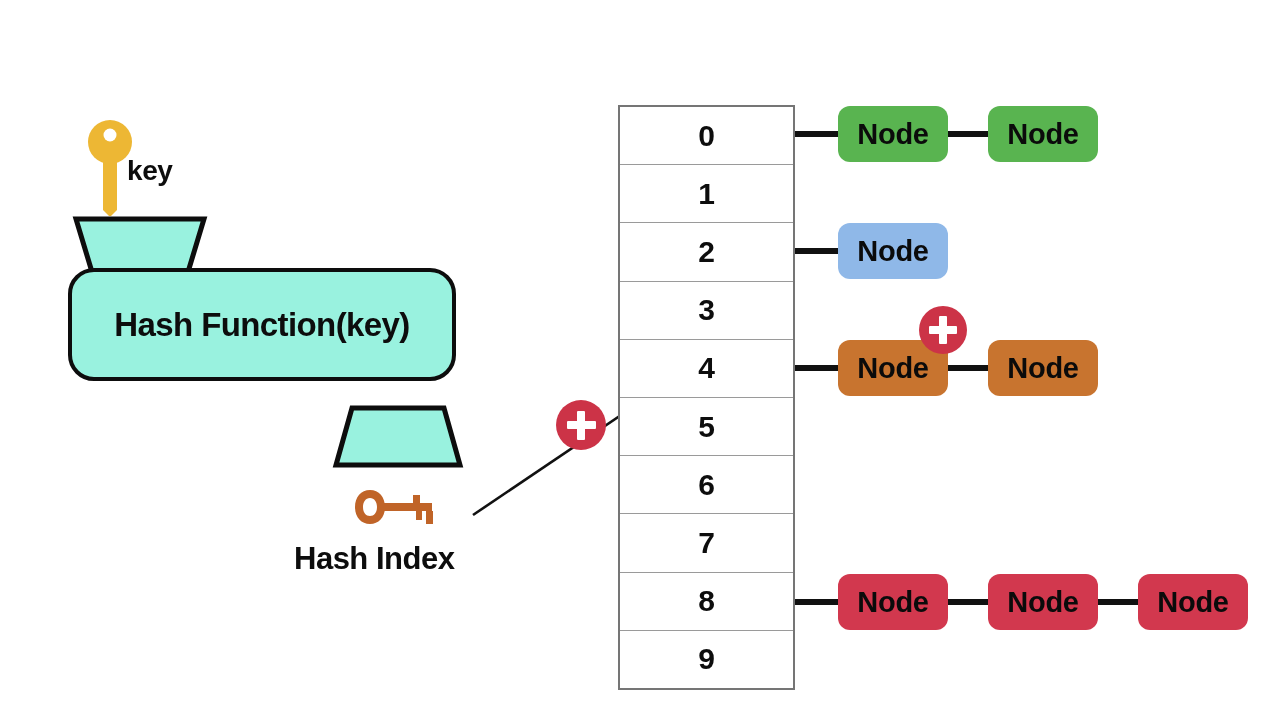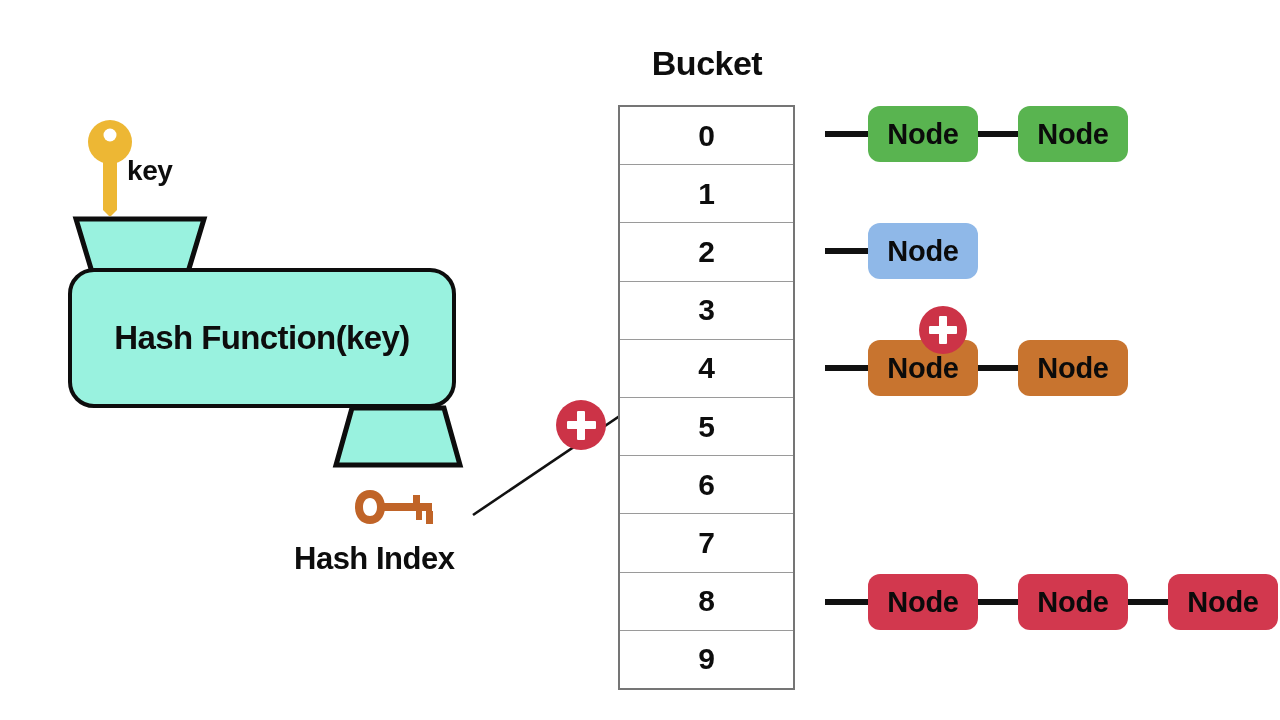--- a/index.html
+++ b/index.html
@@ -61,21 +61,20 @@
     background: #ffffff;
   }
   .bucket-row:last-child { border-bottom: none; }
 
   
   .chain {
     left: 795px;
     height: 58.5px;
     display: flex;
     align-items: center;
-    margin-left: 30px;
   }
   .stub {
     width: 43px;
     height: 6px;
     background: #111111;
     flex: 0 0 auto;
   }
   .link {
     width: 40px;
     height: 6px;
@@ -137,21 +136,21 @@
   #key-icon { left: 88px; top: 118px; }
   #key-label {
     left: 127px; top: 155px;
     font-size: 28px; font-weight: 700; color: #0d0d0d;
     letter-spacing: -0.4px;
   }
 
   #funnel-top { left: 70px; top: 214px; }
   #hash-box {
     left: 68px; top: 268px;
-    width: 388px; height: 140px;
+    width: 388px; height: 113px;
     box-sizing: border-box;
     background: #99f2df;
     border: 4px solid #0d0d0d;
     border-radius: 26px;
     display: flex;
     align-items: center;
     justify-content: center;
     z-index: 3;
   }
   #hash-box-label {
@@ -232,21 +231,20 @@
       </defs>
       <line x1="18" y1="155" x2="218" y2="20" stroke="#111111" stroke-width="2.6" marker-end="url(#arrowhead)"></line>
     </svg>
   </div>
 
   <div class="abs plus-badge" id="arrow-plus-badge">
     <span class="bar-h"></span>
     <span class="bar-v"></span>
   </div>
 
-  <div class="abs nosel" id="bucket-title">Bucket</div>
 
   <div class="abs" id="bucket-table">
     <div class="bucket-row nosel">
         <span>0</span>
       </div>
     <div class="bucket-row nosel">
         <span>1</span>
       </div>
     <div class="bucket-row nosel">
         <span>2</span>

